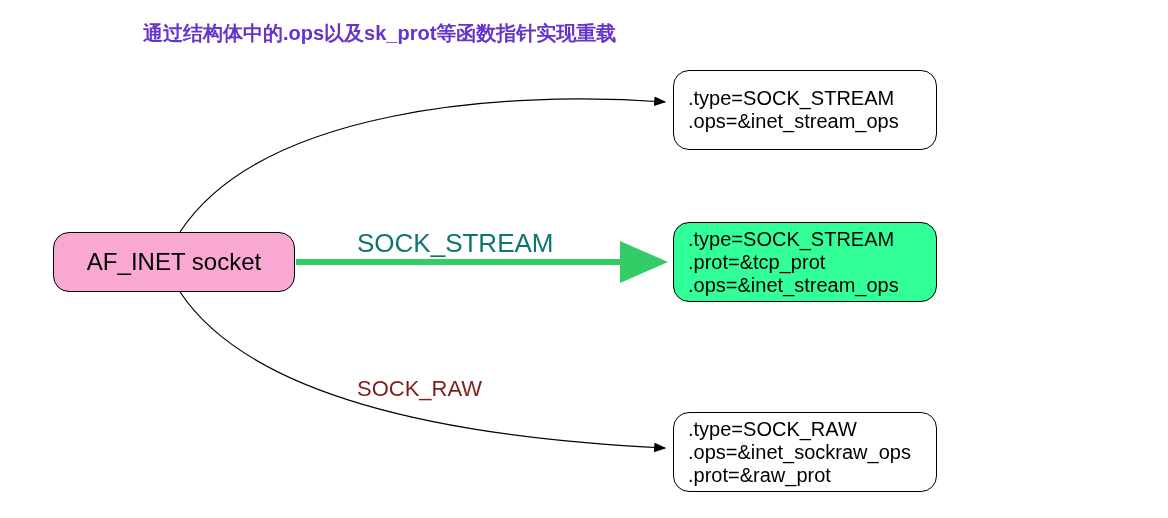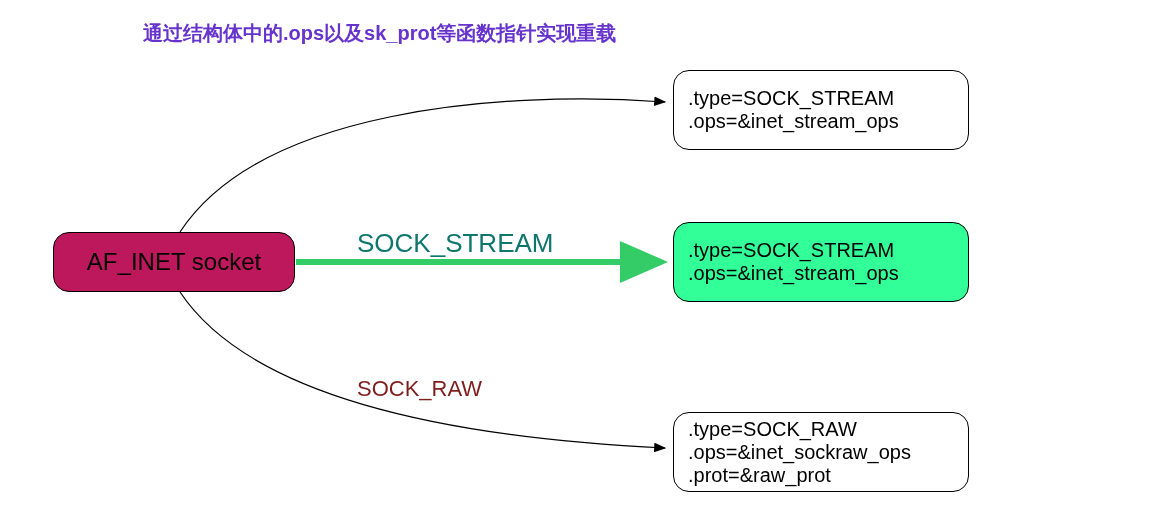--- a/index.html
+++ b/index.html
@@ -21,32 +21,32 @@
       font-size: 20px;
       color: #6633cc;
       font-weight: bold;
     }
     .source-box {
       position: absolute;
       left: 53px;
       top: 232px;
       width: 242px;
       height: 60px;
-      background: #be185d;
+      background: #f9a8d4;
       border: 1.5px solid #000000;
       border-radius: 16px;
       display: flex;
       align-items: center;
       justify-content: center;
       font-size: 24px;
       color: #000000;
     }
     .target-box {
       position: absolute;
-      width: 296px;
+      width: 264px;
       height: 80px;
       background: #ffffff;
       border: 1.5px solid #000000;
       border-radius: 16px;
       padding: 8px 14px;
       font-size: 20px;
       color: #000000;
       line-height: 1.15;
       display: flex;
       flex-direction: column;
@@ -110,20 +110,21 @@
 <div class="label-stream">SOCK_STREAM</div>
 <div class="label-raw">SOCK_RAW</div>
 
 <div class="target-box box-1">
   <div>.type=SOCK_STREAM</div>
   <div>.ops=&amp;inet_stream_ops</div>
 </div>
 
 <div class="target-box box-2 highlighted">
   <div>.type=SOCK_STREAM</div>
+  <div>.prot=&amp;tcp_prot</div>
   <div>.ops=&amp;inet_stream_ops</div>
 </div>
 
 <div class="target-box box-3">
   <div>.type=SOCK_RAW</div>
   <div>.ops=&amp;inet_sockraw_ops</div>
   <div>.prot=&amp;raw_prot</div>
 </div>
 
 </body></html>

